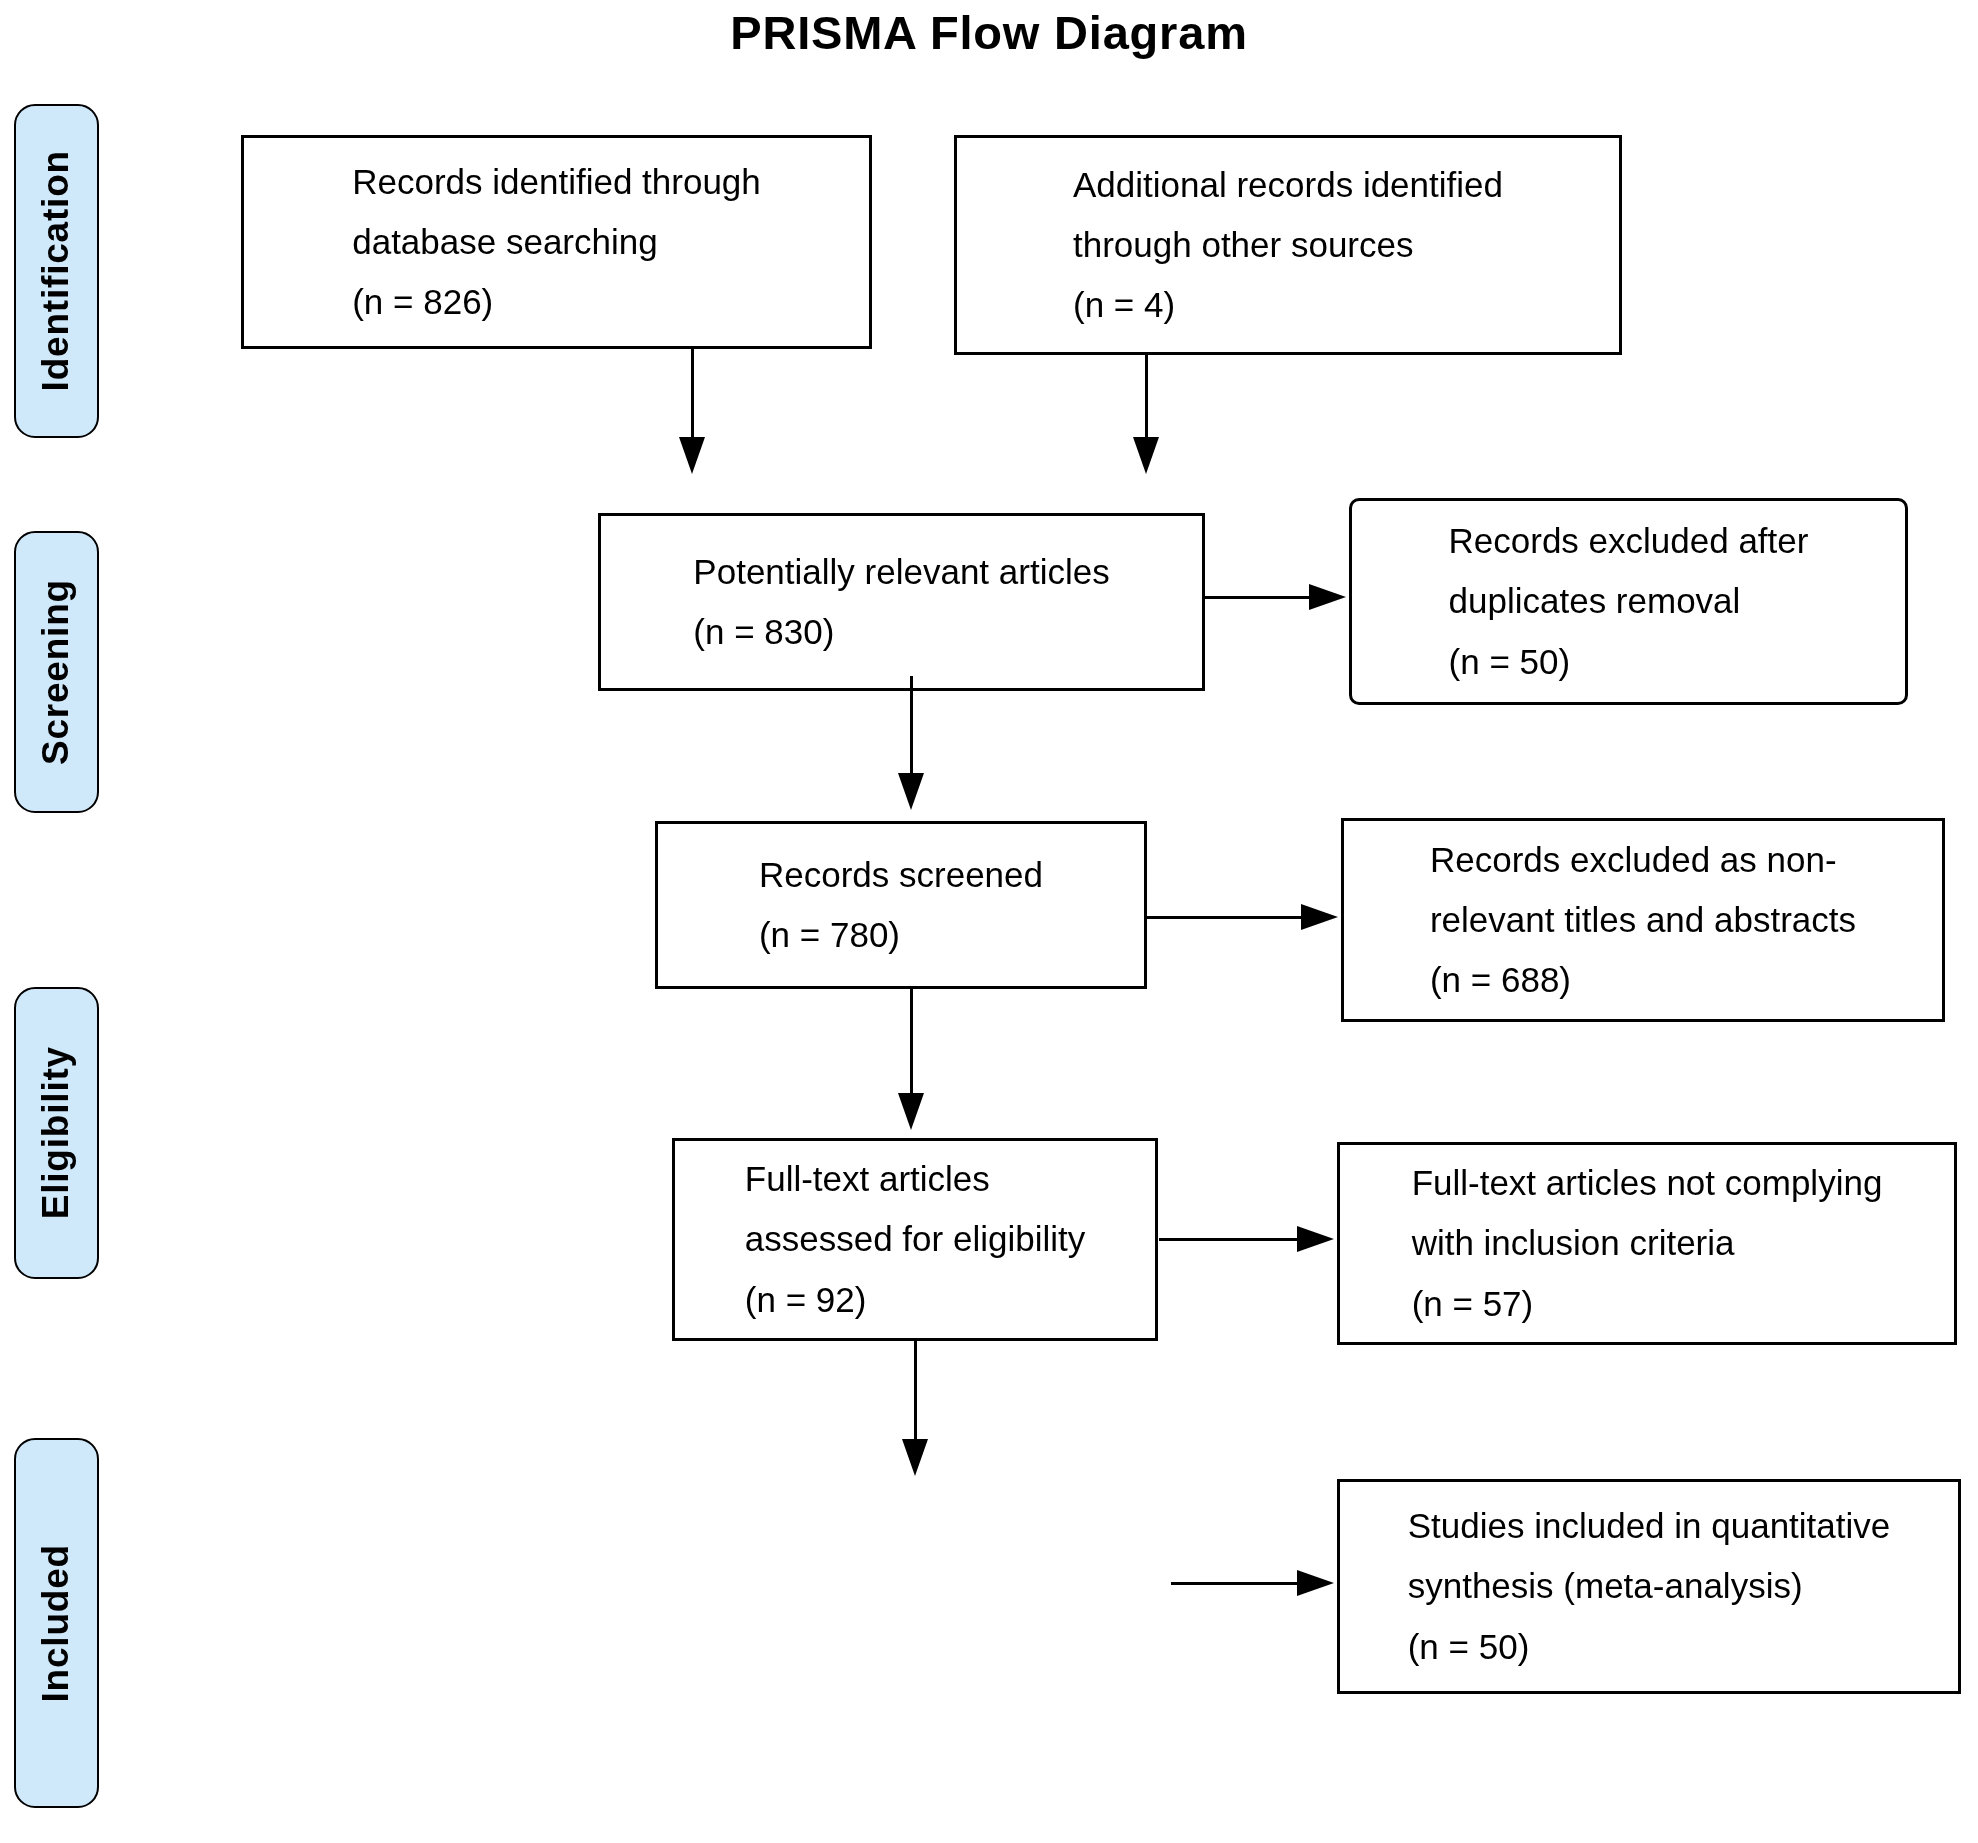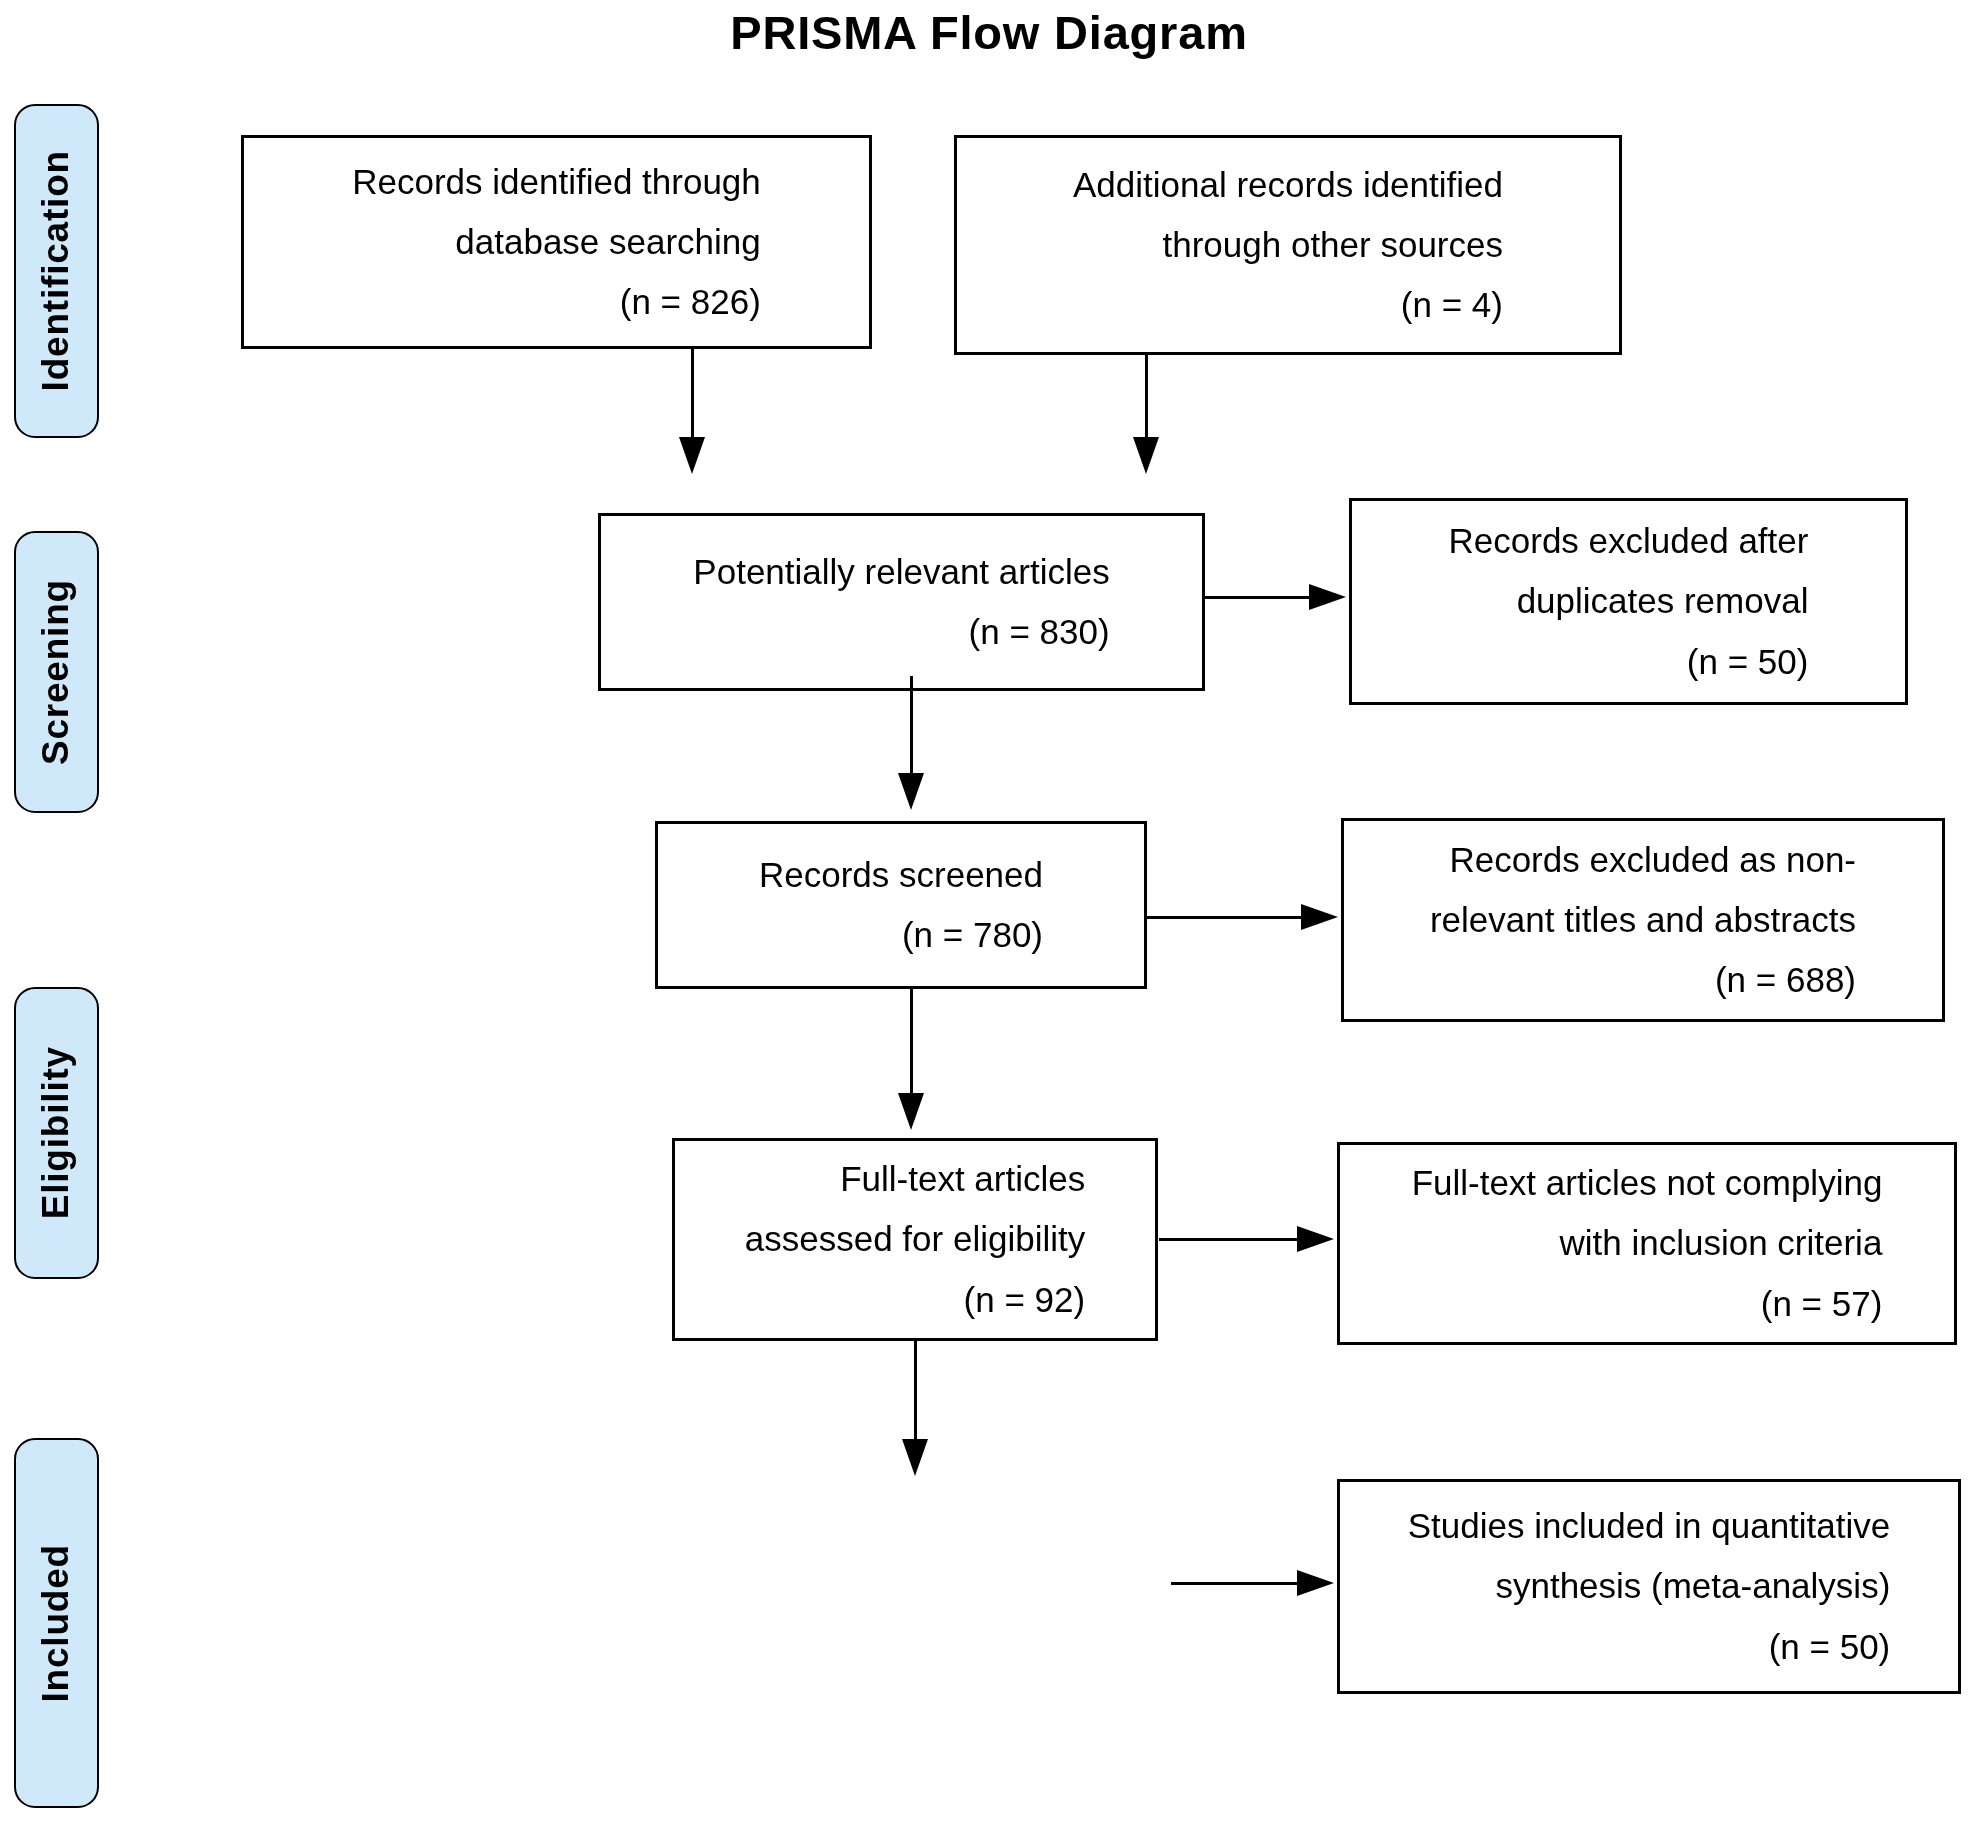--- a/index.html
+++ b/index.html
@@ -32,21 +32,21 @@
     white-space:nowrap;
     letter-spacing:0.8px;
   }
   
   .fbox{
     position:absolute;
     background:#ffffff;
     border:3.2px solid #000;
     box-sizing:border-box;
     display:flex;align-items:center;justify-content:center;
-    text-align:right;
+    text-align:left;
   }
   .fbox .txt{
     font-size:35px;line-height:1.72;
     white-space:pre-line;
     padding:0 9.7px;
   }
   
   .vline{position:absolute;width:3.2px;background:#000;}
   .hline{position:absolute;height:3.2px;background:#000;}
   .head-down{
@@ -97,21 +97,21 @@
   <div class="head-down" style="left:679px;top:437px;"></div>
   <div class="vline" style="left:1145px;top:355px;height:83px;"></div>
   <div class="head-down" style="left:1133px;top:437px;"></div>
 
   <div class="fbox" style="left:598px;top:513px;width:607px;height:178px;">
     <div class="txt">Potentially relevant articles
 (n = 830)</div>
   </div>
   <div class="hline" style="left:1205px;top:596px;width:105px;"></div>
   <div class="head-right" style="left:1309px;top:584px;"></div>
-  <div class="fbox" style="left:1349px;top:498px;width:559px;height:207px;">
+  <div class="fbox" style="left:1349px;top:498px;width:559px;height:207px;border-radius:10px;">
     <div class="txt">Records excluded after
 duplicates removal
 (n = 50)</div>
   </div>
 
   <div class="vline" style="left:910px;top:676px;height:97px;"></div>
   <div class="head-down" style="left:898px;top:773px;"></div>
 
   <div class="fbox" style="left:655px;top:821px;width:492px;height:168px;">
     <div class="txt">Records screened

